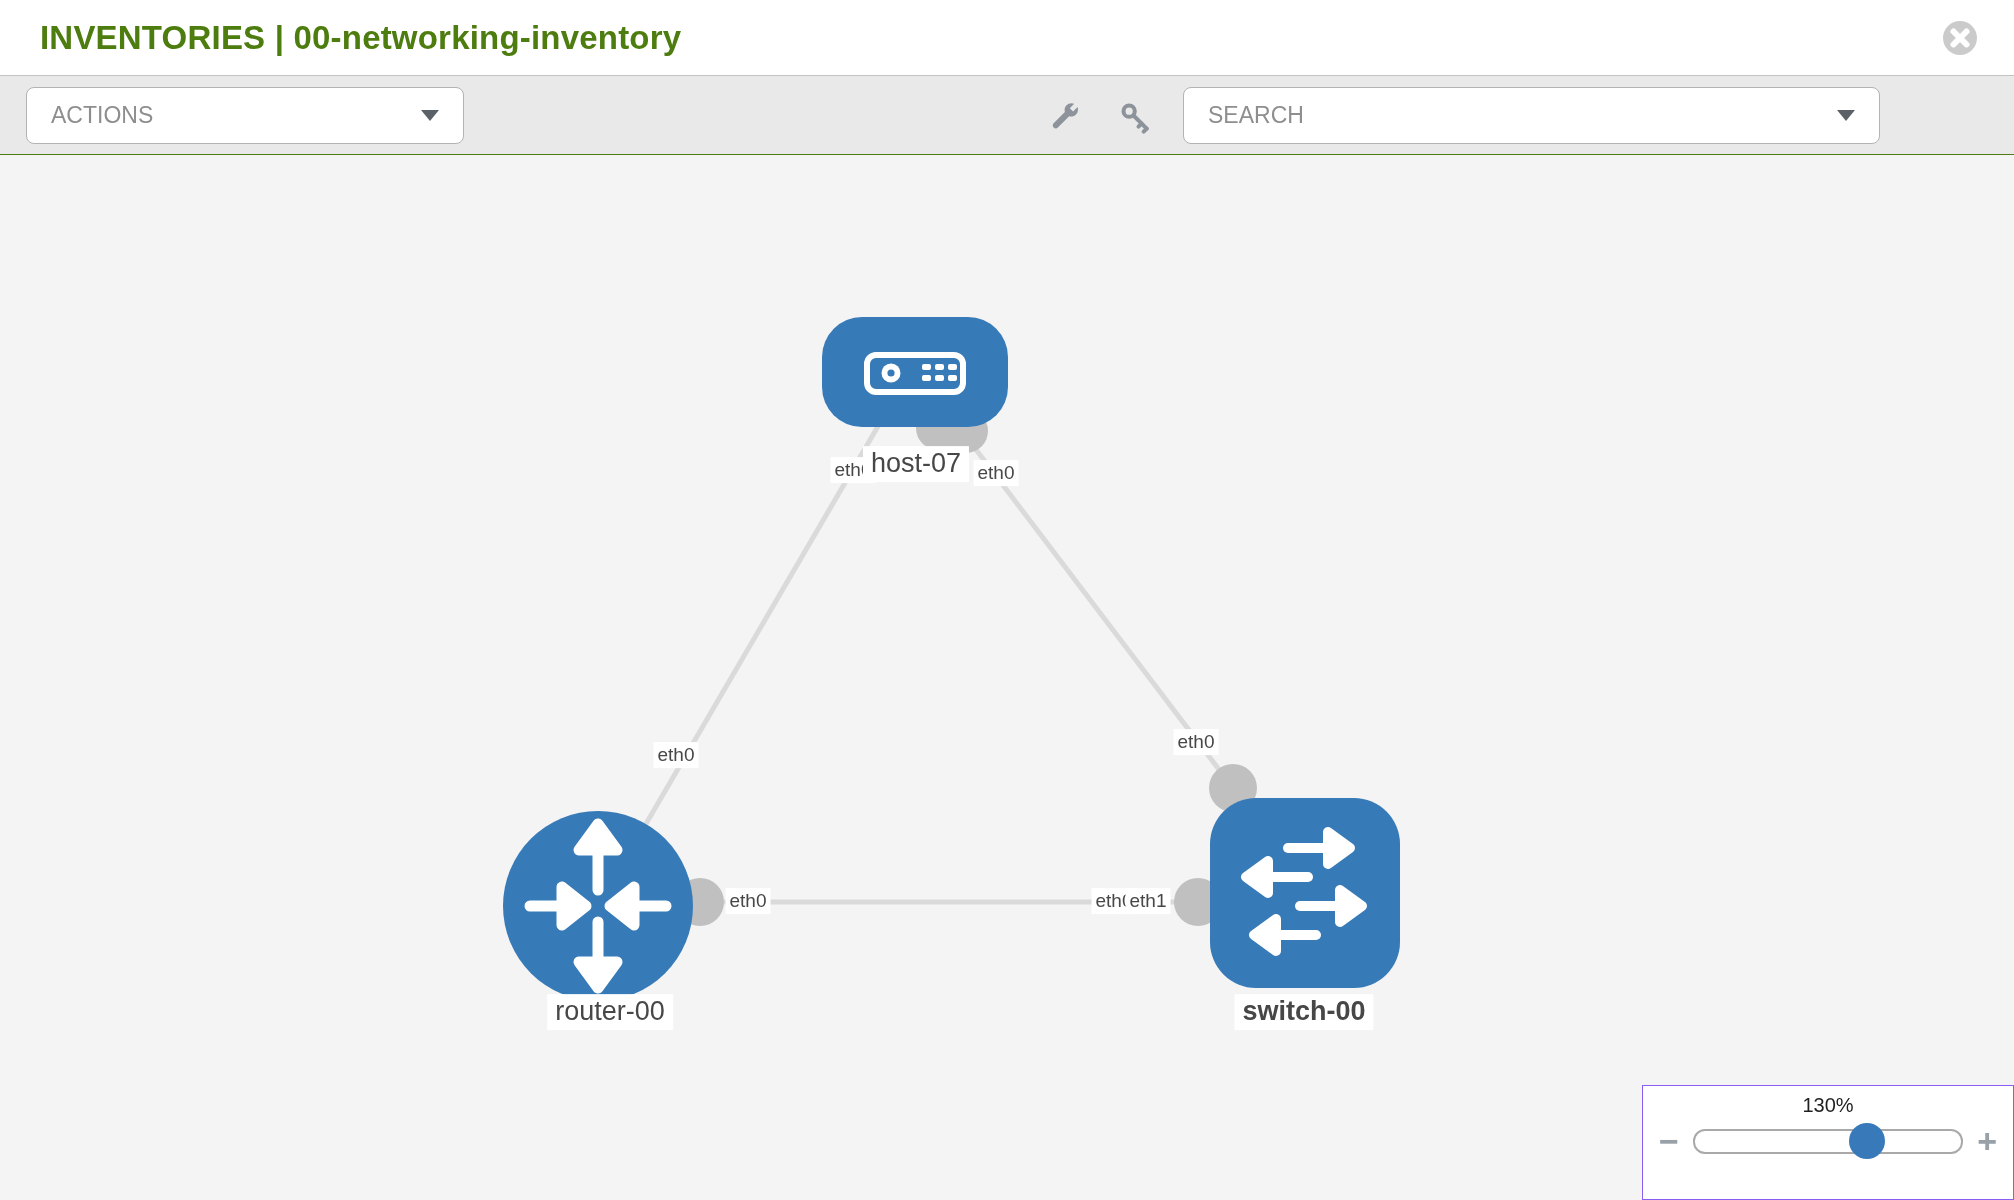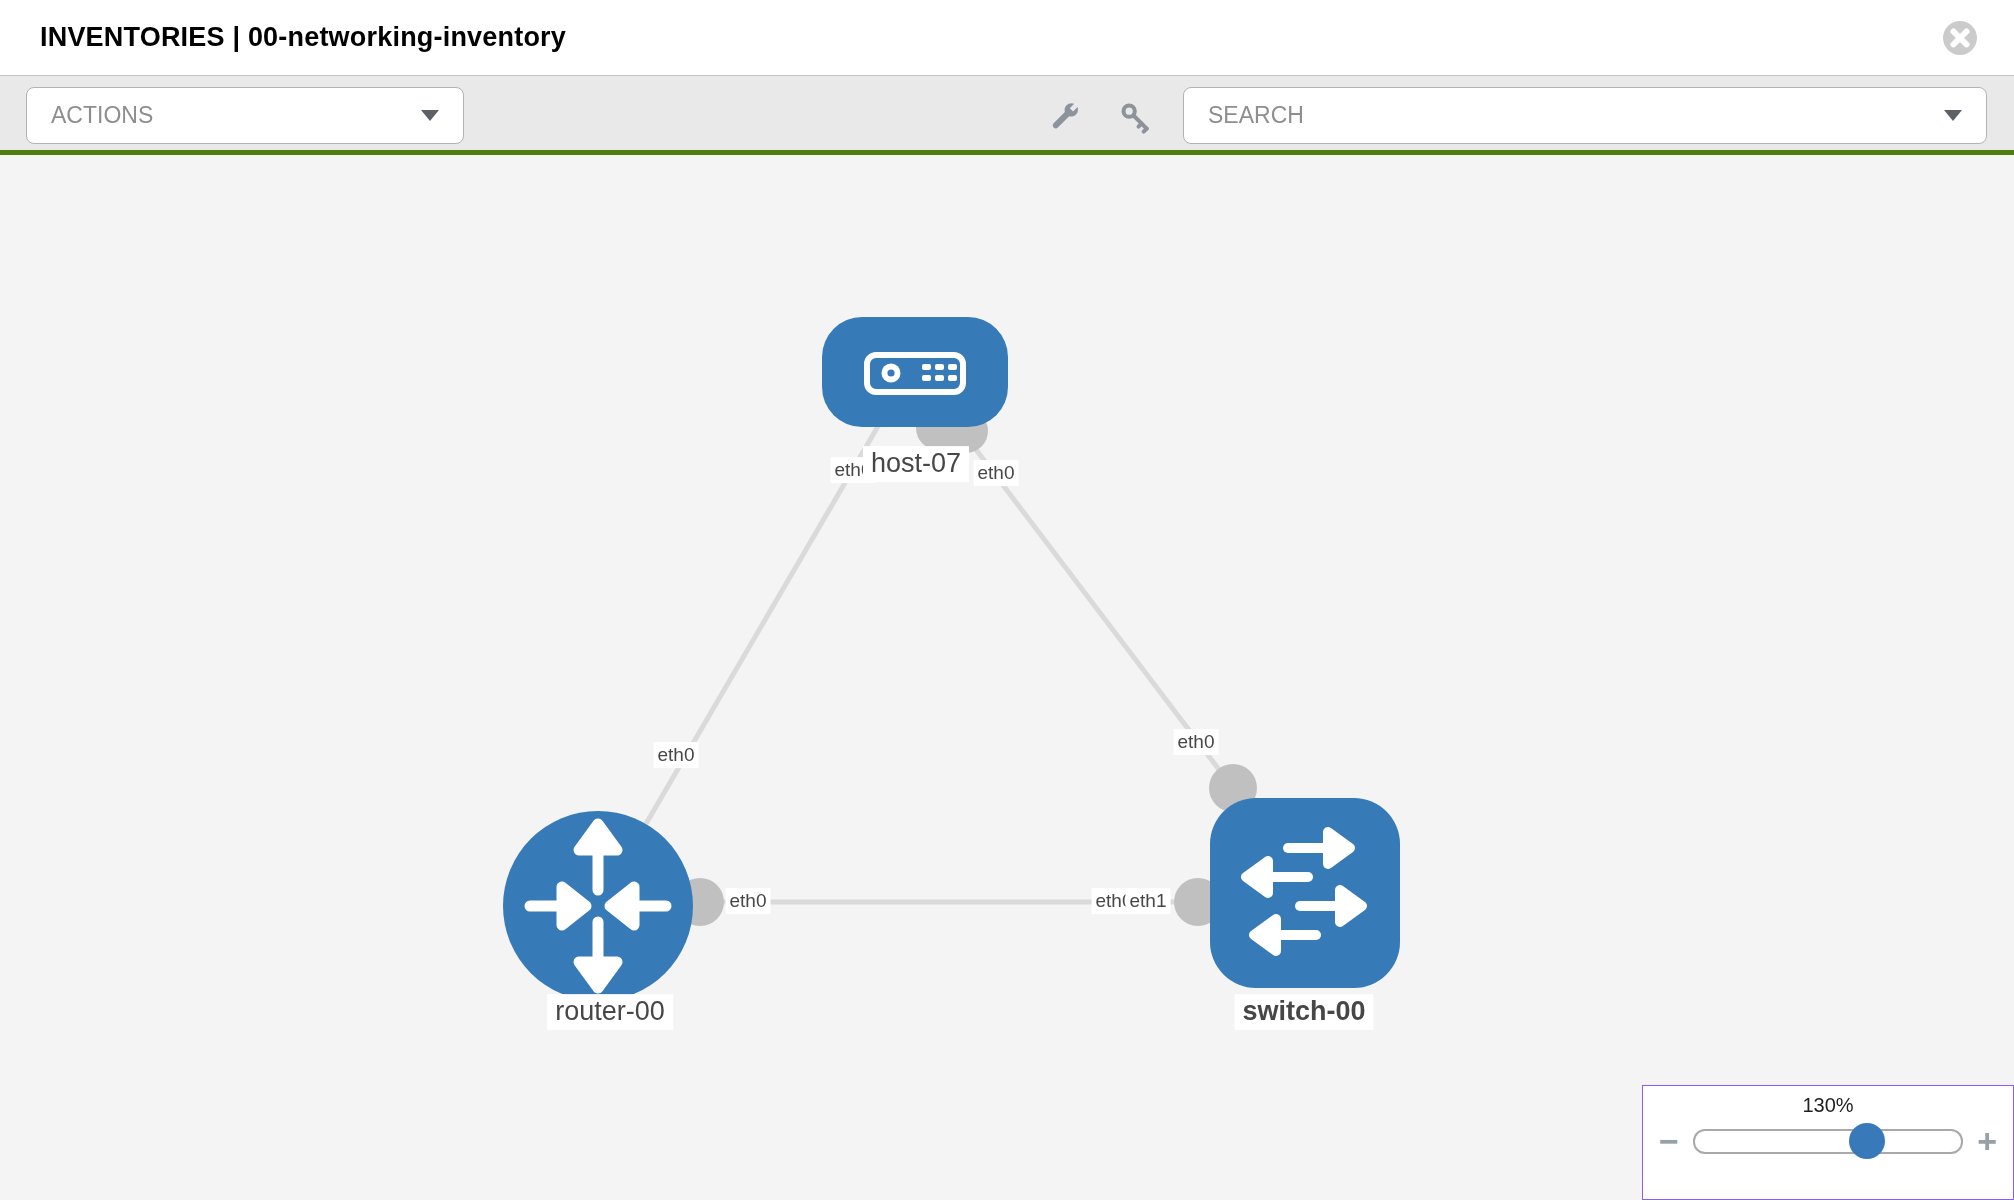--- a/index.html
+++ b/index.html
@@ -6,38 +6,38 @@
   body{
     width:2014px;height:1200px;overflow:hidden;position:relative;
     font-family:"Liberation Sans",sans-serif;background:#f4f4f4;
   }
   
   .header{
     position:absolute;top:0;left:0;width:2014px;height:75px;background:#ffffff;
     display:flex;align-items:center;justify-content:space-between;box-sizing:border-box;
     padding:0 36px 0 40px;
   }
-  .header-title{font-size:27px;font-weight:bold;color:#000000;letter-spacing:.2px;}
+  .header-title{font-size:33px;font-weight:bold;color:#4d7c0f;letter-spacing:.2px;}
   .close-btn{width:36px;height:36px;cursor:pointer;flex:0 0 auto;}
   
   .toolbar{
     position:absolute;top:75px;left:0;width:2014px;height:80px;background:#e9e9e9;
-    border-top:1px solid #c3c3c3;border-bottom:5px solid #4d7c0f;box-sizing:border-box;
+    border-top:1px solid #c3c3c3;border-bottom:1px solid #4d7c0f;box-sizing:border-box;
   }
   .select-box{
     position:absolute;top:11px;height:57px;background:#ffffff;border:1px solid #b3b3b3;
     border-radius:8px;display:flex;align-items:center;box-sizing:border-box;
     padding:0 24px;color:#8e8e8e;font-size:23px;cursor:pointer;
   }
   .select-caret{
     width:0;height:0;border-left:9px solid transparent;border-right:9px solid transparent;
     border-top:11px solid #5b6167;margin-left:auto;
   }
   .select-actions{left:26px;width:438px;}
-  .select-search{left:1183px;width:804px;}
+  .select-search{left:1183px;width:697px;}
   .tool-icon{position:absolute;top:24px;width:34px;height:34px;cursor:pointer;}
   .tool-wrench{left:1048px;}
   .tool-key{left:1118px;}
   
   .canvas{position:absolute;top:156px;left:0;width:2014px;height:1044px;background:#f4f4f4;}
   .canvas svg{position:absolute;top:0;left:0;}
   .diagram-label{
     position:absolute;transform:translate(-50%,-50%);background:#ffffff;color:#474747;
     white-space:nowrap;line-height:1.25;
   }

